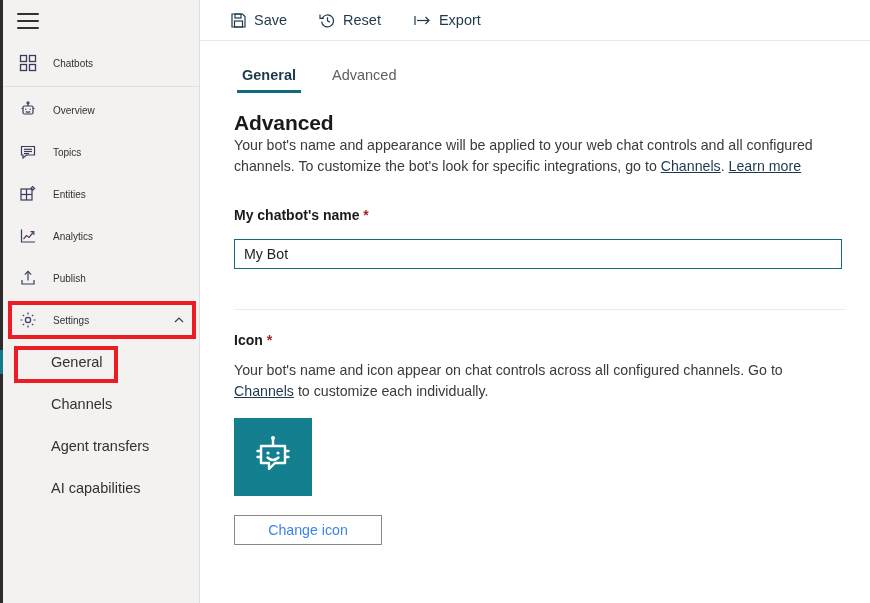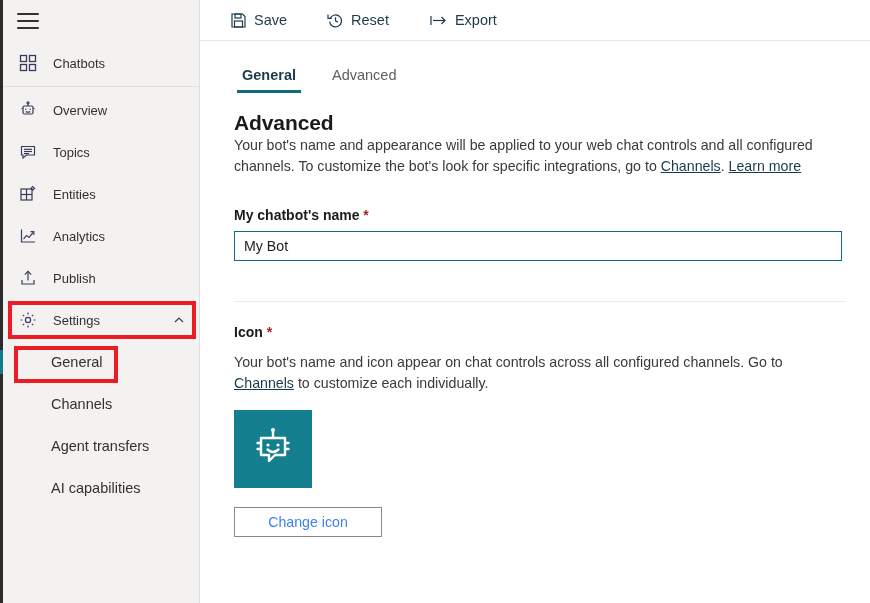--- a/index.html
+++ b/index.html
@@ -22,21 +22,21 @@
   }
   .hamburger-row {
     height: 42px; display: flex; align-items: center; padding-left: 14px;
   }
   .hamburger { width: 22px; height: 16px; display: flex; flex-direction: column;
     justify-content: space-between; cursor: pointer; }
   .hamburger i { display: block; height: 2px; background: #323130; border-radius: 1px; }
 
   .nav-item {
     height: 42px; display: flex; align-items: center;
-    padding-left: 14px; color: #323130; font-size: 13px;
+    padding-left: 14px; color: #323130; font-size: 10px;
     cursor: pointer; position: relative; white-space: nowrap;
   }
   .nav-item .ico { width: 22px; height: 22px; flex: 0 0 22px;
     display: flex; align-items: center; justify-content: center; margin-right: 14px; }
   .nav-item .ico svg { display: block; }
   .nav-divider { height: 1px; background: #e1dfdd; margin: 2px 0 2px 0; }
 
   .sub-item {
     height: 42px; display: flex; align-items: center;
     padding-left: 48px; color: #323130; font-size: 14.5px;
@@ -58,21 +58,21 @@
   }
   #annot-settings { left: 8px; top: 301px; width: 188px; height: 38px; }
   #annot-general  { left: 14px; top: 346px; width: 104px; height: 37px; }
 
   
   .main { flex: 1 1 auto; height: 603px; position: relative; background: #fff;
           display: flex; flex-direction: column; }
 
   .toolbar {
     height: 41px; display: flex; align-items: center;
-    padding-left: 20px; gap: 20px;
+    padding-left: 20px; gap: 12px;
     border-bottom: 1px solid #e8e8e8; flex: 0 0 41px;
   }
   .tb-btn {
     display: flex; align-items: center; gap: 7px;
     padding: 5px 10px; font-size: 14.5px; color: #1b3b4d;
     cursor: pointer; background: none; border: none;
     font-family: "Liberation Sans", sans-serif; white-space: nowrap;
   }
   .tb-btn svg { display: block; }
 
@@ -98,21 +98,21 @@
     max-width: 580px;
   }
   .desc a { color: #1b3b4d; text-decoration: underline; cursor: pointer; }
 
   .field-label {
     font-size: 14px; color: #1a1a1a; font-weight: bold; margin-top: 30px;
   }
   .req { color: #a4262c; font-weight: bold; }
 
   .text-input {
-    margin-top: 8px; width: 608px; height: 30px;
+    margin-top: 16px; width: 608px; height: 30px;
     border: 1px solid #0f6c7d; background: #fff;
     font-size: 14.2px; color: #201f1e; padding: 0 9px;
     font-family: "Liberation Sans", sans-serif; outline: none;
   }
 
   .hr { height: 1px; background: #edebe9; width: 612px; margin-top: 40px; }
 
   .icon-tile {
     width: 78px; height: 78px; background: #14808f;
     margin-top: 16px; display: flex; align-items: center; justify-content: center;

